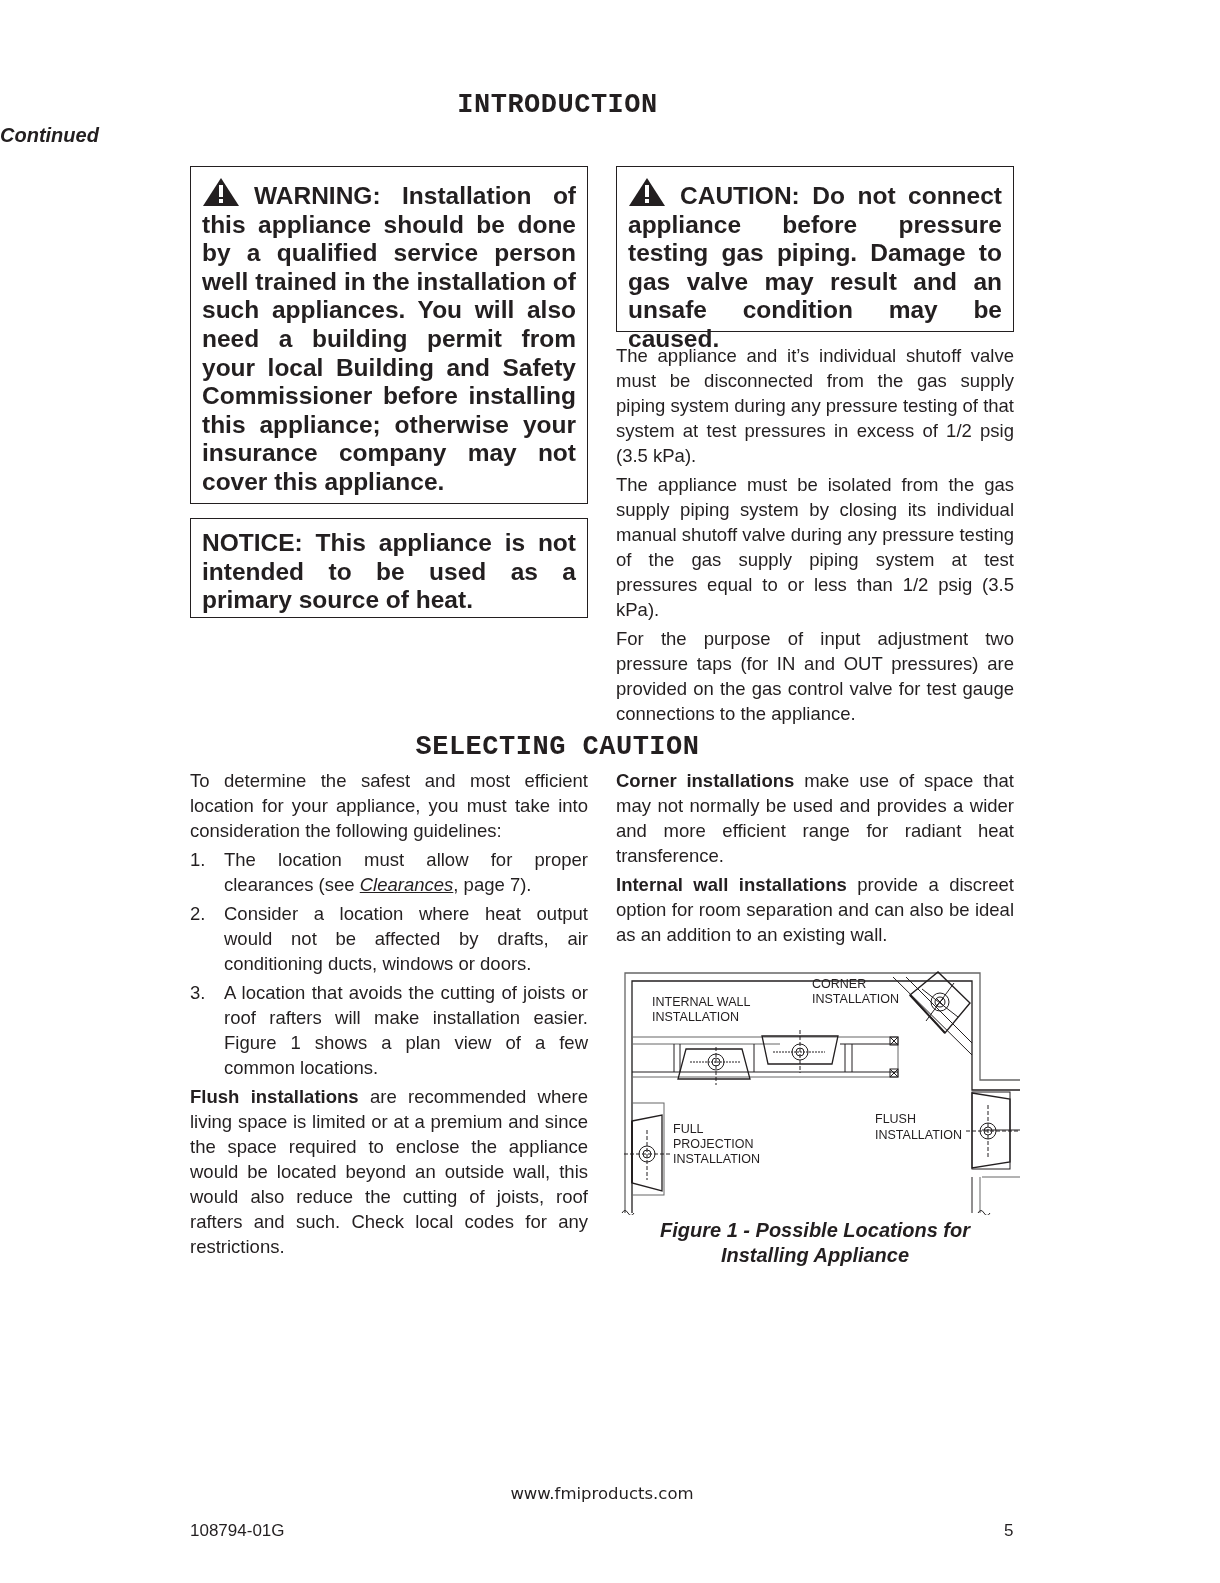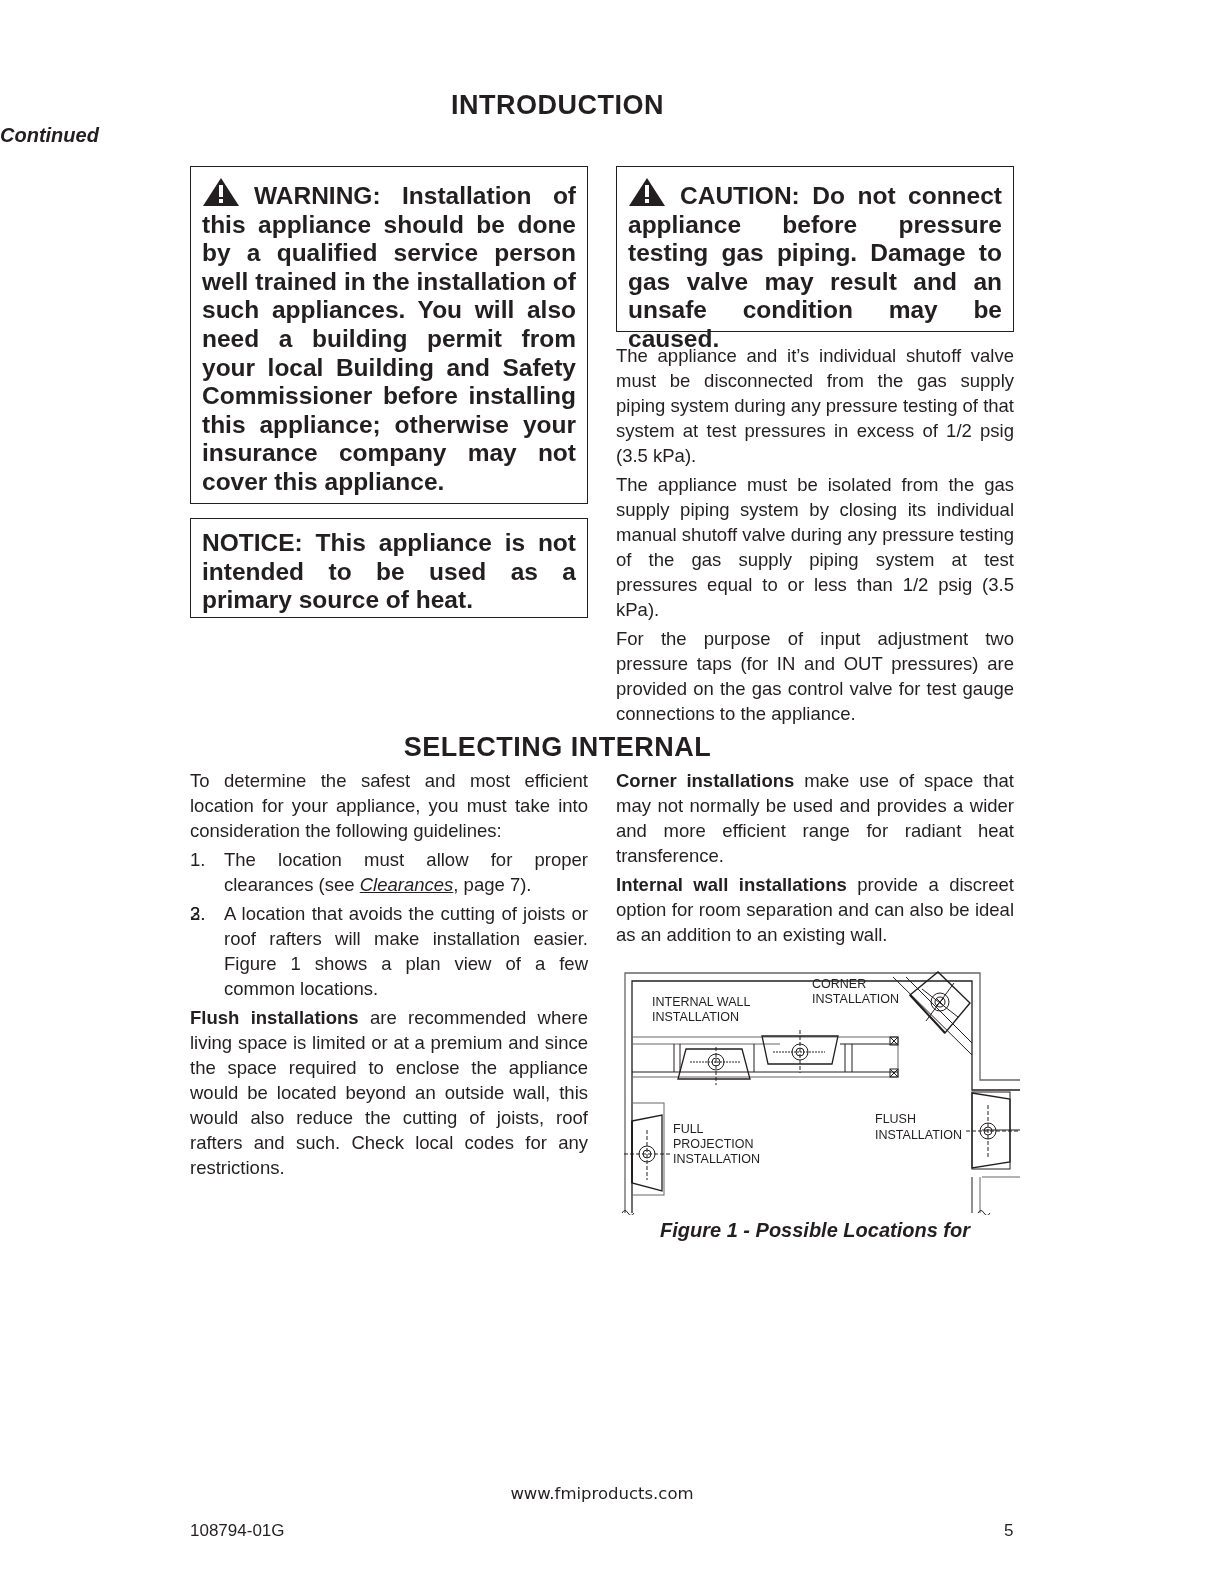--- a/index.html
+++ b/index.html
@@ -1,19 +1,19 @@
 <!DOCTYPE html>
 <html><head>
 <meta charset="utf-8">
 <style>
   html, body { margin: 0; padding: 0; background: #ffffff; }
   body { width: 1220px; height: 1583px; position: relative; overflow: hidden;
          font-family: "Liberation Sans", sans-serif; color: #231f20; }
   .abs { position: absolute; }
-  .h1 { font-family: Liberation Sans, sans-serif; font-weight: bold; font-size: 27px; letter-spacing: 0.5px;
+  .h1 { font-family: Liberation Mono, monospace; font-weight: bold; font-size: 27px; letter-spacing: 0.5px;
         text-align: center; width: 1115px; left: 0; }
   .sub { font-style: italic; font-weight: bold; font-size: 20px; width: 1220px; left: 0; }
   .box { border: 1.5px solid #231f20; box-sizing: border-box; padding: 10px 11px 4px 11px;
          font-weight: bold; font-size: 24.5px; line-height: 28.6px; text-align: justify; }
   .box .tri { display: inline-block; width: 38px; height: 30px; vertical-align: -3px; margin-right: 14px; }
   .col { font-size: 18.5px; line-height: 25px; text-align: justify; }
   .col p { margin: 0 0 4px 0; }
   .col b { font-weight: bold; }
   ol.list { margin: 0 0 4px 0; padding: 0; list-style: none; }
   ol.list li { position: relative; padding-left: 34px; margin-bottom: 4px; }
@@ -49,30 +49,30 @@
     <rect x="17" y="22" width="4" height="4" fill="#fff"></rect>
   </svg><span>CAUTION: Do not connect appliance before pressure testing gas piping. Damage to gas valve may result and an unsafe condition may be caused.</span>
 </div>
 
 <div class="abs col" style="left:616px; top:343px; width:398px;">
   <p>The appliance and it’s individual shutoff valve must be disconnected from the gas supply piping system during any pressure testing of that system at test pressures in excess of 1/2 psig (3.5 kPa).</p>
   <p>The appliance must be isolated from the gas supply piping system by closing its individual manual shutoff valve during any pressure testing of the gas supply piping system at test pressures equal to or less than 1/2 psig (3.5 kPa).</p>
   <p>For the purpose of input adjustment two pressure taps (for IN and OUT pressures) are provided on the gas control valve for test gauge connections to the appliance.</p>
 </div>
 
-<div class="abs h1" style="top:732px;">SELECTING INTERNAL</div>
+<div class="abs h1" style="top:732px;">SELECTING CAUTION</div>
 
 <div class="abs col" style="left:190px; top:768px; width:398px;">
   <p>To determine the safest and most efficient location for your appliance, you must take into consideration the following guidelines:</p>
   <ol class="list">
     <li>
       <span class="num">1.</span><span>The location must allow for proper clearances (see </span><a class="u">Clearances</a><span>, page 7).</span>
     </li>
     <li>
-      <span class="num">2.</span>
+      <span class="num">2.</span><span>Consider a location where heat output would not be affected by drafts, air conditioning ducts, windows or doors.</span>
     </li>
     <li>
       <span class="num">3.</span><span>A location that avoids the cutting of joists or roof rafters will make installation easier. Figure 1 shows a plan view of a few common locations.</span>
     </li>
   </ol>
   <p><b>Flush installations</b><span> are recommended where living space is limited or at a premium and since the space required to enclose the appliance would be located beyond an outside wall, this would also reduce the cutting of joists, roof rafters and such. Check local codes for any restrictions.</span></p>
 </div>
 
 <div class="abs col" style="left:616px; top:768px; width:398px;">
   <p><b>Corner installations</b><span> make use of space that may not normally be used and provides a wider and more efficient range for radiant heat transference.</span></p>
@@ -158,17 +158,18 @@
   <text x="202" y="48">INSTALLATION</text>
   <text x="63" y="178">FULL</text>
   <text x="63" y="193">PROJECTION</text>
   <text x="63" y="208">INSTALLATION</text>
   <text x="265" y="168">FLUSH</text>
   <text x="265" y="184">INSTALLATION</text>
 </svg>
 
 <div class="abs caption" style="left:610px; top:1218px; width:410px;">
   <div>Figure 1 - Possible Locations for</div>
+  <div>Installing Appliance</div>
 </div>
 
 <div class="abs footer" style="left:190px; top:1485px;">108794-01G</div>
 <div class="abs footer-url" style="left:0; width:1204px; text-align:center; top:1484px;">www.fmiproducts.com</div>
 <div class="abs footer" style="left:1004px; top:1485px;">5</div>
 
 </body></html>

